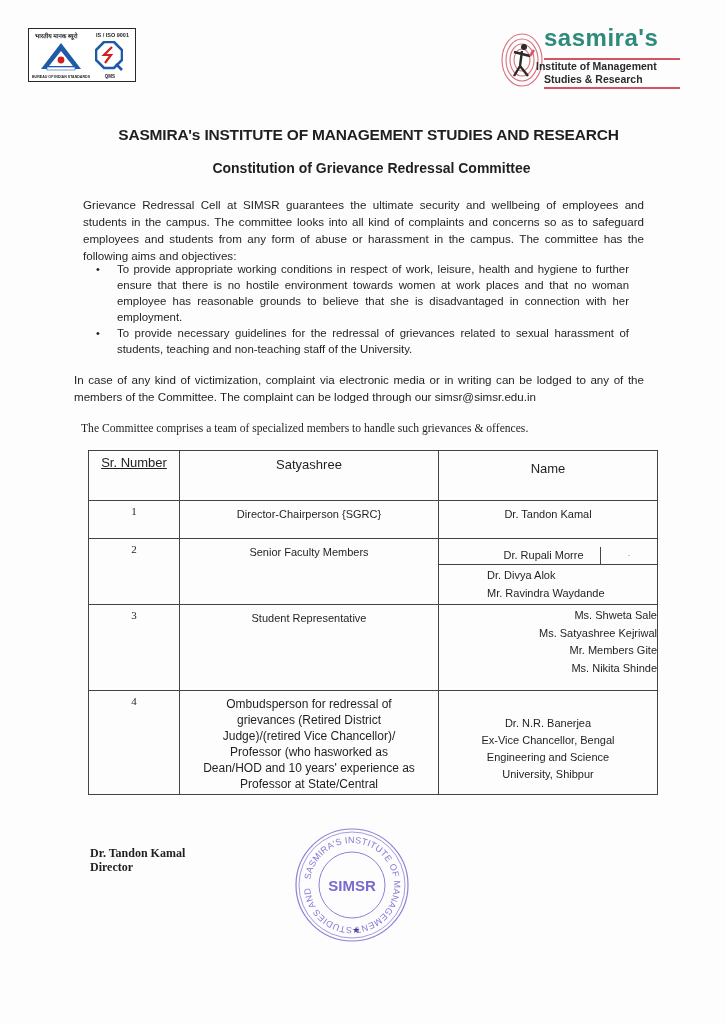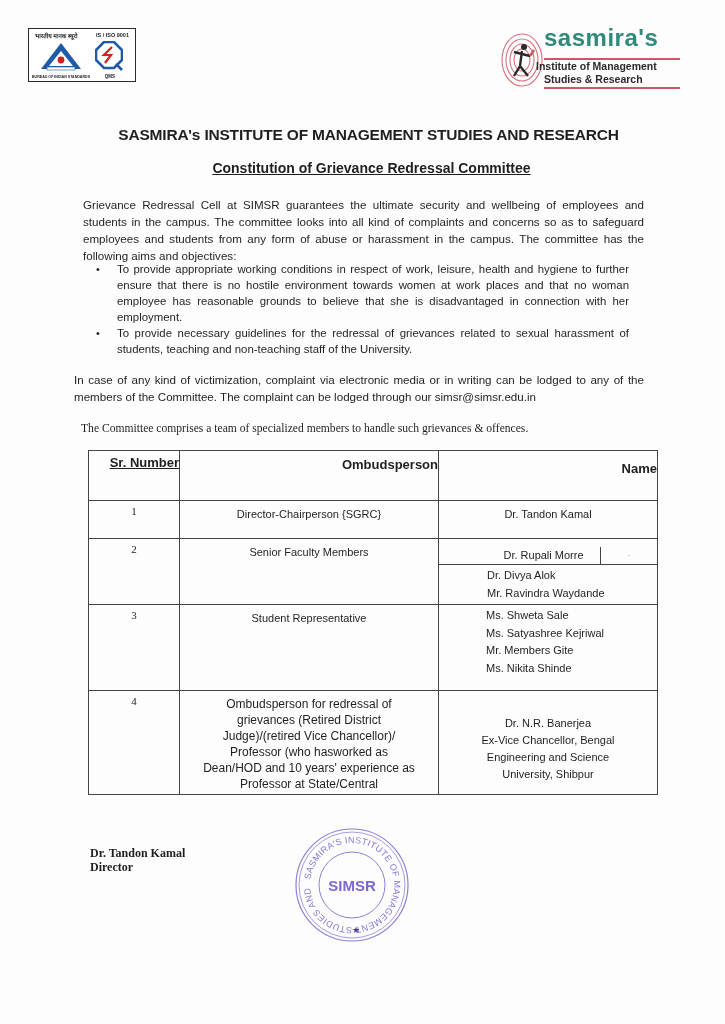--- a/index.html
+++ b/index.html
@@ -20,34 +20,34 @@
   
   #sasmira-logo { left: 500px; top: 28px; width: 190px; height: 64px; }
   #sasmira-logo .brand { position: absolute; left: 44px; top: -4px; font-size: 24px; font-weight: bold; color: #2e8a7a; letter-spacing: 0.5px; }
   #sasmira-logo .line1 { position: absolute; left: 36px; top: 32px; font-size: 10.5px; font-weight: bold; color: #2a2a2a; }
   #sasmira-logo .line2 { position: absolute; left: 44px; top: 45px; font-size: 10.5px; font-weight: bold; color: #2a2a2a; }
   #sasmira-logo .rule1 { position: absolute; left: 44px; top: 30px; width: 136px; height: 1.5px; background: #d05565; }
   #sasmira-logo .rule2 { position: absolute; left: 44px; top: 59px; width: 136px; height: 1.5px; background: #d05565; }
   #sasmira-logo svg { position: absolute; left: 0; top: 4px; }
 
   .title { left: 0; width: 725px; top: 126px; text-align: center; font-weight: bold; font-size: 15.5px; letter-spacing: -0.2px; padding-left: 12px; box-sizing: border-box; }
-  .subtitle { left: 0; width: 725px; top: 160px; text-align: center; font-weight: bold; font-size: 14px; text-decoration: underline; padding-left: 18px; box-sizing: border-box; }
+  .subtitle { left: 0; width: 725px; top: 160px; text-align: center; font-weight: bold; font-size: 14px; padding-left: 18px; box-sizing: border-box; }
 
   .para { font-size: 11.6px; line-height: 17px; text-align: justify; }
   #intro { left: 77px; top: 190px; width: 561px; }
   #bullets { left: 96px; top: 261px; width: 533px; margin: 0; padding: 0; list-style: none; }
   #bullets li { position: relative; padding-left: 21px; font-size: 11.4px; line-height: 16px; text-align: justify; }
   #bullets li .dot { position: absolute; left: 0; top: 0; font-size: 11px; }
   #complaint { left: 73px; top: 370px; width: 570px; }
   #comprises { left: 73px; top: 414px; width: 570px; font-size: 11.6px; }
 
   
   #committee-table { left: 88px; top: 450px; width: 570px; border-collapse: collapse; font-size: 11px; }
   #committee-table th, #committee-table td { border: 1.2px solid #444; vertical-align: top; padding: 0; }
-  #committee-table th { font-size: 13px; font-weight: bold; height: 39px; text-align: right; }
+  #committee-table th { font-size: 13px; font-weight: normal; height: 39px; text-align: center; }
   #committee-table th.sr { text-decoration: underline; padding-top: 4px; }
   #committee-table th.des { padding-top: 6px; }
   #committee-table th.nm { padding-top: 10px; }
   .c-sr { width: 90px; text-align: center; font-family: "Liberation Serif", serif; font-size: 11px; padding-top: 4px !important; }
   .c-des { width: 258px; text-align: center; padding-top: 5px !important; line-height: 16px; }
   .c-nm { text-align: center; }
   .r1 td { height: 30px; }
   .r2 td { height: 60px; }
   .r3 td { height: 80px; }
   .r4 td { height: 98px; }
@@ -117,21 +117,21 @@
   </li>
 </ul>
 
 <p class="abs para" id="complaint" style="margin:1px;">In case of any kind of victimization, complaint via electronic media or in writing can be lodged to any of the members of the Committee. The complaint can be lodged through our simsr@simsr.edu.in</p>
 <p class="abs" id="comprises" style="margin:8px;font-family:Liberation Serif, serif;">The Committee comprises a team of specialized members to handle such grievances &amp; offences.</p>
 
 <table class="abs" id="committee-table">
   <thead>
     <tr>
       <th class="sr">Sr. Number</th>
-      <th class="des">Ombudsperson</th>
+      <th class="des">Satyashree</th>
       <th class="nm">Name</th>
     </tr>
   </thead>
   <tbody>
     <tr class="r1">
       <td class="c-sr">1</td>
       <td class="c-des">Director-Chairperson {SGRC}</td>
       <td class="c-nm" style="padding-top:7px;">
         <span>Dr. Tandon Kamal</span>
       </td>
@@ -147,21 +147,21 @@
         <div class="names">
           <div>Dr. Divya Alok</div>
           <div>Mr. Ravindra Waydande</div>
         </div>
       </td>
     </tr>
     <tr class="r3">
       <td class="c-sr">3</td>
       <td class="c-des">Student Representative</td>
       <td>
-        <div class="names" style="padding-left:47px;">
+        <div class="names" style="padding-left:47px;text-align:right;">
           <div>Ms. Shweta Sale</div>
           <div>Ms. Satyashree Kejriwal</div>
           <div>Mr. Members Gite</div>
           <div>Ms. Nikita Shinde</div>
         </div>
       </td>
     </tr>
     <tr class="r4">
       <td class="c-sr">4</td>
       <td class="c-des" style="font-size:12px;">

